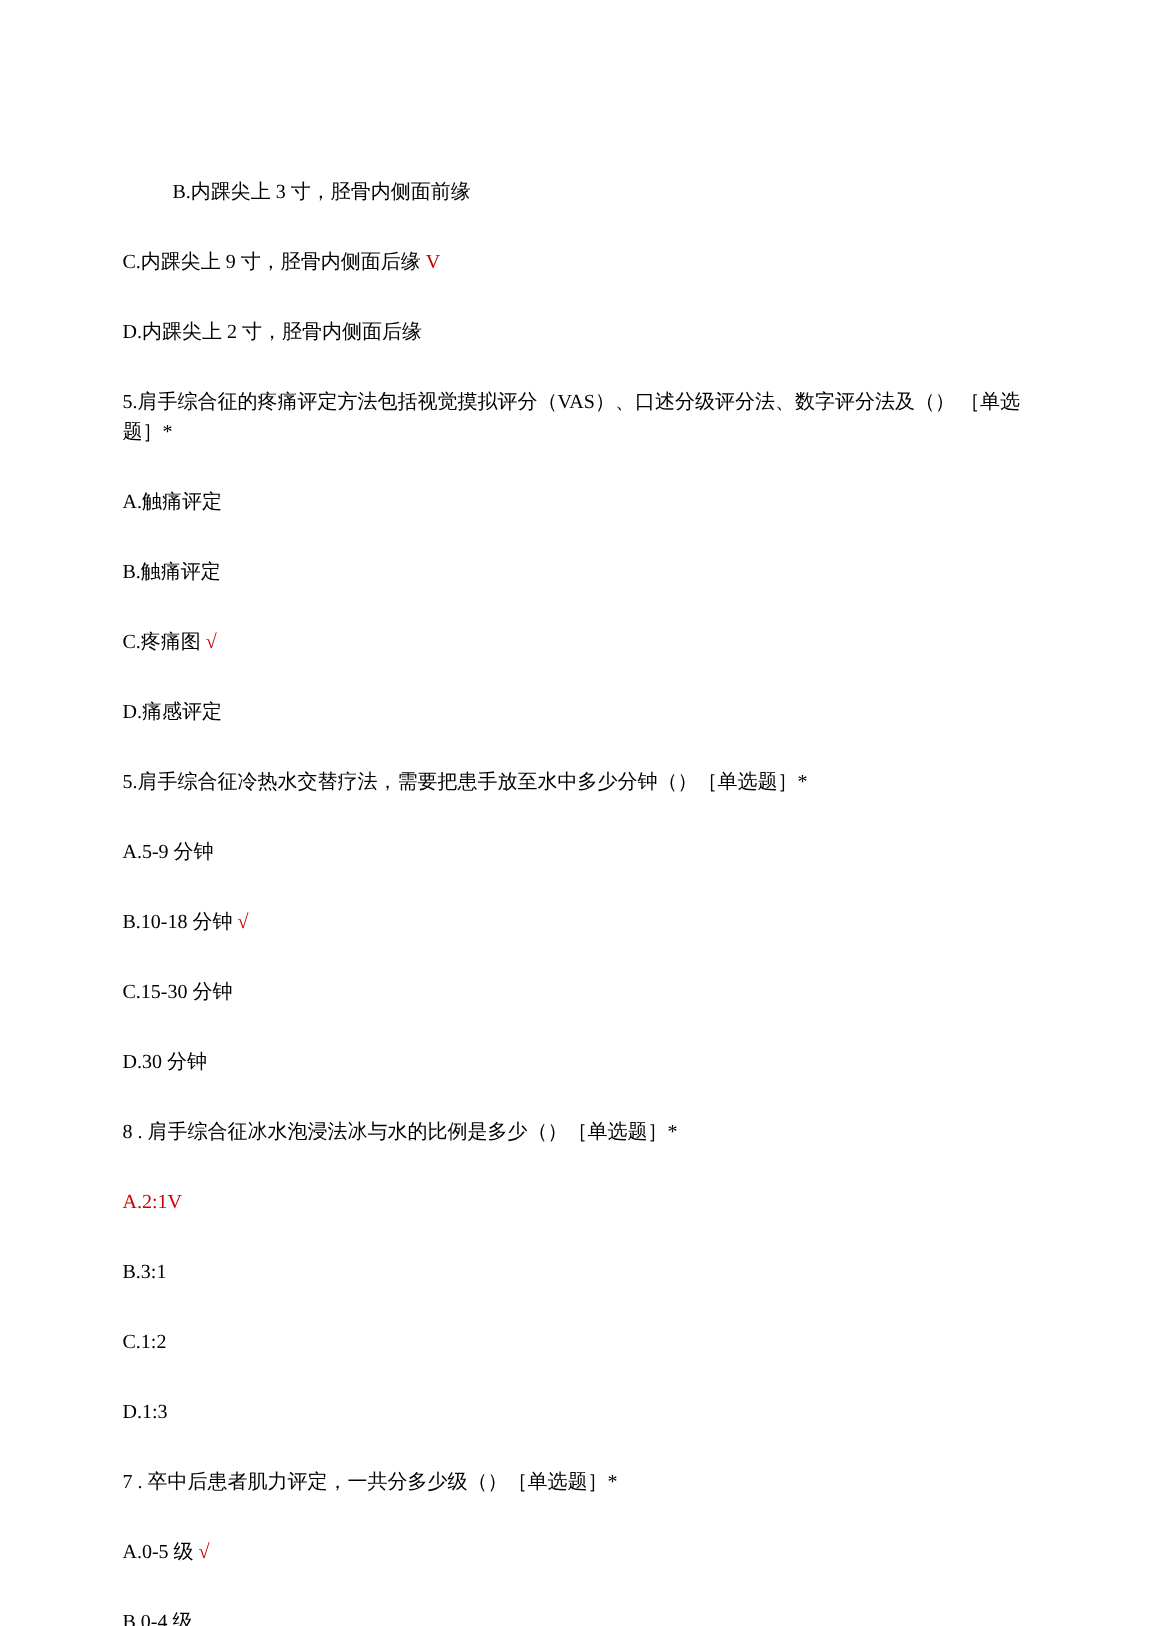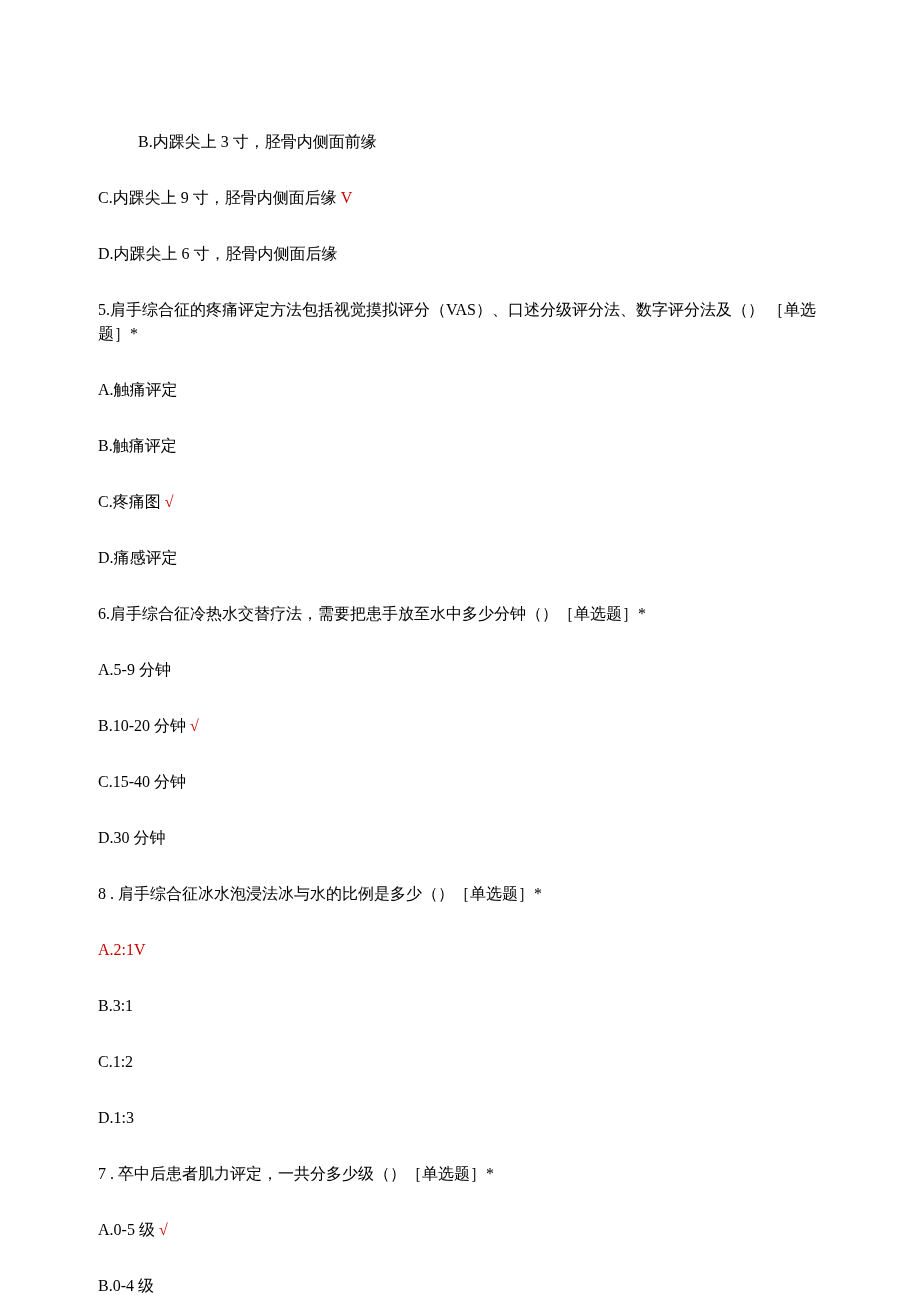--- a/index.html
+++ b/index.html
@@ -14,54 +14,55 @@
       color: #000000;
       width: 920px;
       padding: 130px 98px 60px 98px;
       line-height: 1.5;
     }
     .line {
       margin-bottom: 32px;
     }
     .indented {
       padding-left: 40px;
+      margin-top: 12px;
     }
     .red {
       color: #cc0000;
     }
     .check {
       color: #cc0000;
     }
   </style>
 </head>
 <body>
 
 <div class="line indented"><span>B.内踝尖上 3 寸，胫骨内侧面前缘</span></div>
 
 <div class="line"><span>C.内踝尖上 9 寸，胫骨内侧面后缘</span><span class="red"> V</span></div>
 
-<div class="line"><span>D.内踝尖上 6 寸，胫骨内侧面后缘</span></div>
+<div class="line"><span>D.内踝尖上 2 寸，胫骨内侧面后缘</span></div>
 
 <div class="line"><span>5.肩手综合征的疼痛评定方法包括视觉摸拟评分（VAS）、口述分级评分法、数字评分法及（） ［单选题］*</span></div>
 
 <div class="line"><span>A.触痛评定</span></div>
 
 <div class="line"><span>B.触痛评定</span></div>
 
 <div class="line"><span>C.疼痛图</span><span class="check"> √</span></div>
 
 <div class="line"><span>D.痛感评定</span></div>
 
-<div class="line"><span>6.肩手综合征冷热水交替疗法，需要把患手放至水中多少分钟（）［单选题］*</span></div>
+<div class="line"><span>5.肩手综合征冷热水交替疗法，需要把患手放至水中多少分钟（）［单选题］*</span></div>
 
 <div class="line"><span>A.5-9 分钟</span></div>
 
-<div class="line"><span>B.10-20 分钟</span><span class="check"> √</span></div>
+<div class="line"><span>B.10-18 分钟</span><span class="check"> √</span></div>
 
-<div class="line"><span>C.15-40 分钟</span></div>
+<div class="line"><span>C.15-30 分钟</span></div>
 
 <div class="line"><span>D.30 分钟</span></div>
 
 <div class="line"><span>8 . 肩手综合征冰水泡浸法冰与水的比例是多少（）［单选题］*</span></div>
 
 <div class="line"><span class="red">A.2:1</span><span class="red">V</span></div>
 
 <div class="line"><span>B.3:1</span></div>
 
 <div class="line"><span>C.1:2</span></div>

